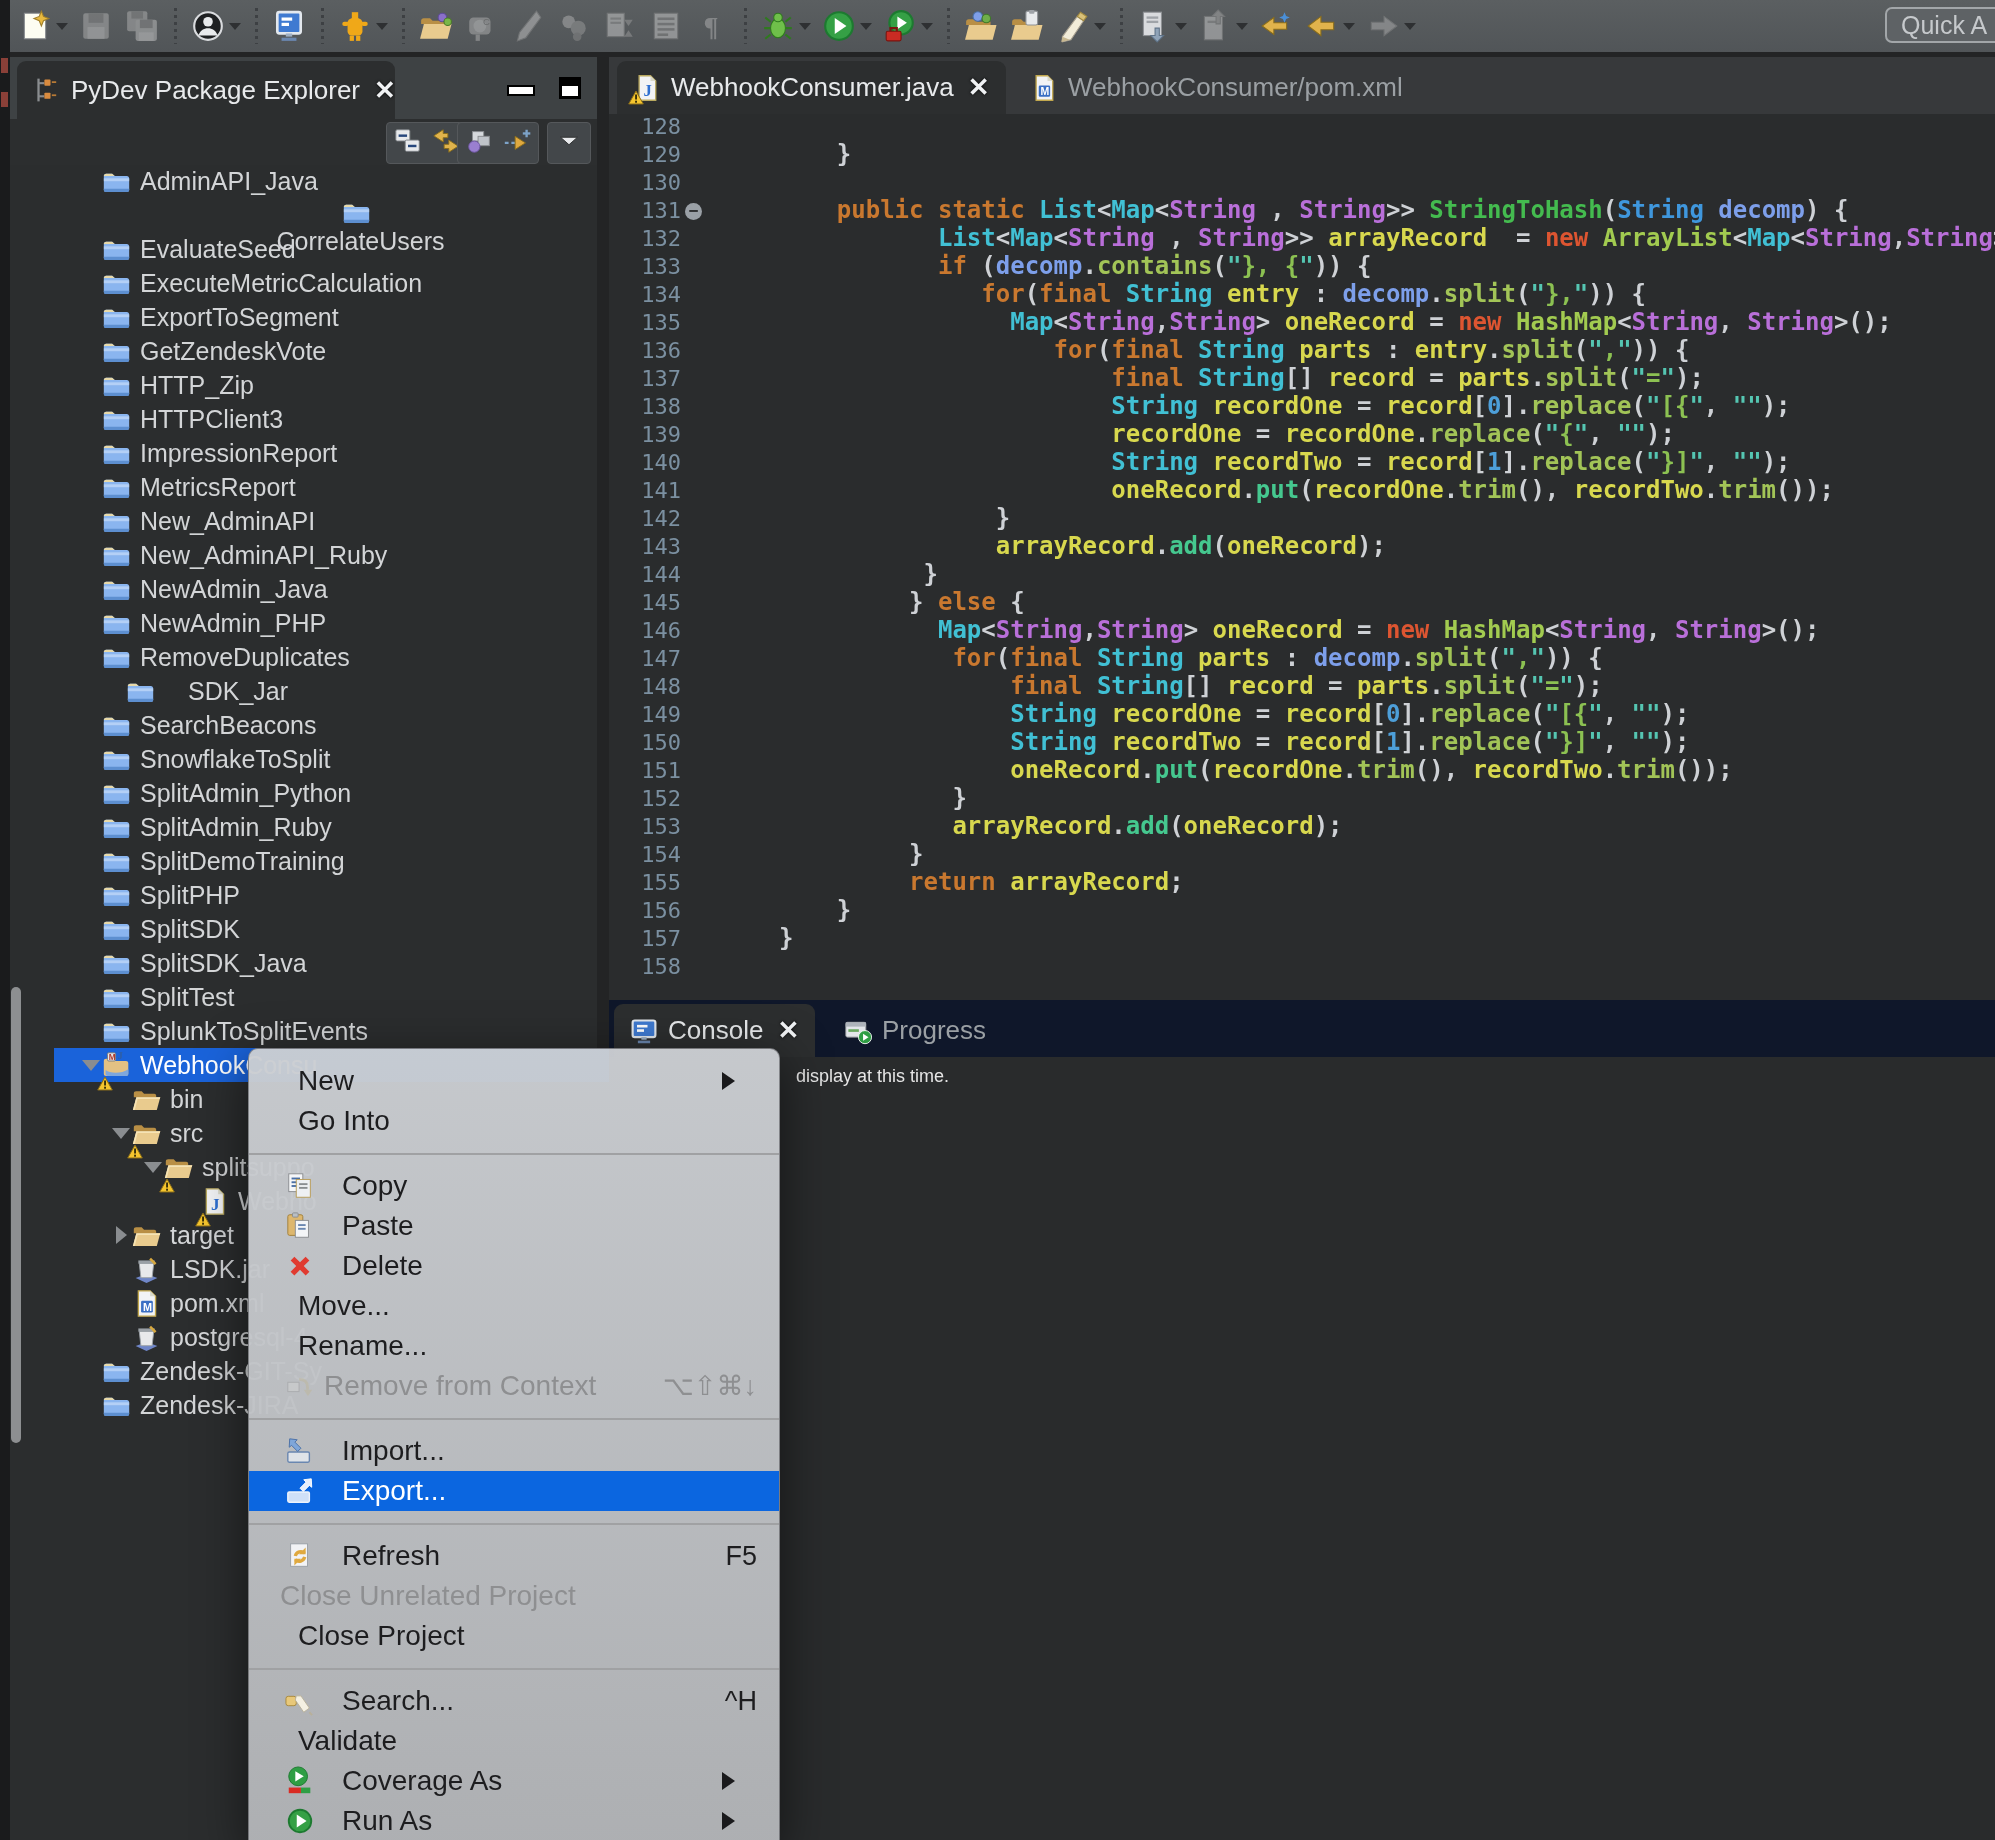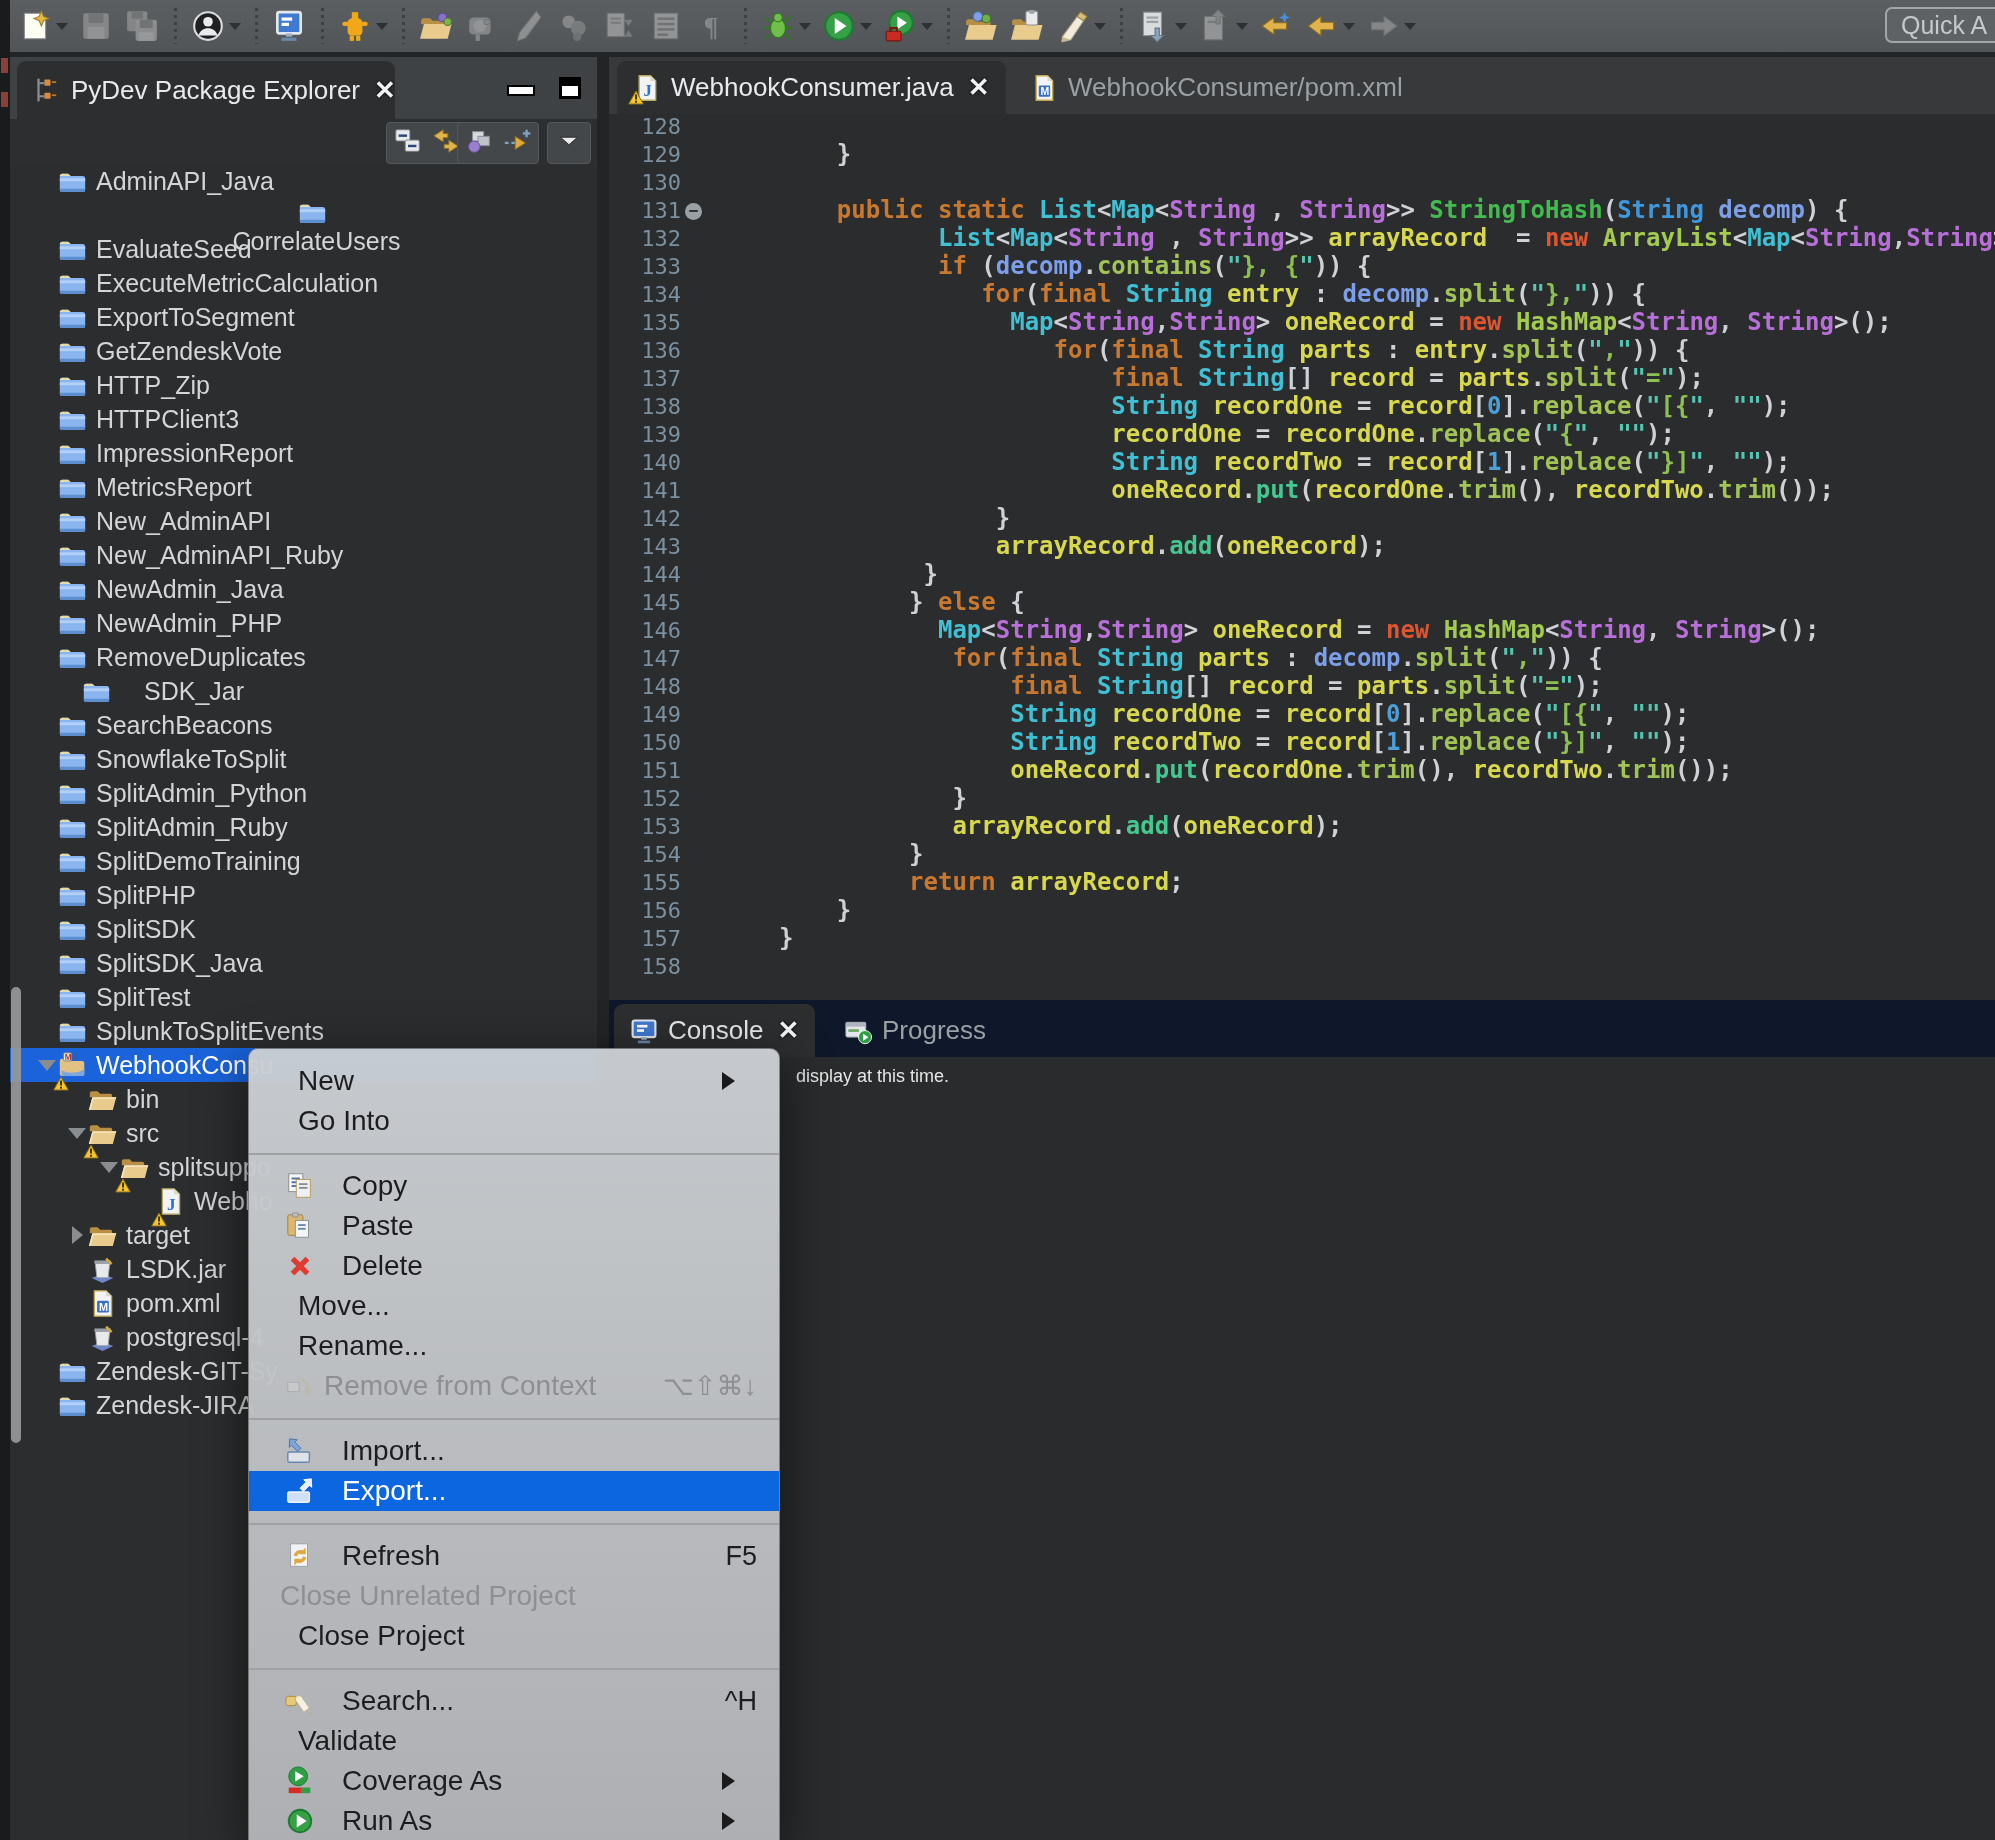--- a/index.html
+++ b/index.html
@@ -29,21 +29,21 @@
   .tab .ticon svg{width:100%;height:100%;}
   .tab-label{font-size:26px;color:#e8eaec;white-space:nowrap;}
   .tab-label.inactive{color:#9ba0a4;}
   .tab-close{margin-left:14px;color:#f0f2f4;font-size:26px;font-weight:bold;text-shadow:0 0 3px #000;}
   .win-btns{position:absolute;right:16px;top:20px;display:flex;gap:24px;}
   .minimize-glyph{width:24px;height:7px;background:#fff;border:2px solid #000;margin-top:8px;}
   .maximize-glyph{width:22px;height:22px;background:#fff;border:3px solid #000;box-sizing:border-box;border-top-width:9px;}
   #x-toolbar{position:absolute;left:0;top:62px;width:100%;height:46px;background:#2c2e2f;}
   .xg{position:absolute;top:3px;height:40px;background:#43474a;border:1px solid #55585b;border-radius:4px;display:flex;align-items:center;padding:0 6px;gap:8px;}
   .xg svg{width:30px;height:30px;}
-  #x-tree{position:absolute;left:0;top:107px;width:100%;bottom:0;overflow:hidden;font-size:25px;color:#d3d5d7;}
+  #x-tree{position:absolute;left:7px;top:107px;width:100%;bottom:0;overflow:hidden;font-size:25px;color:#d3d5d7;padding-left:37px;}
   .trow{position:relative;height:34px;display:flex;align-items:center;white-space:nowrap;}
   .trow.selected{background:#1a63da;color:#ffffff;}
   .tri{flex:none;width:22px;display:flex;justify-content:center;}
   .tri-open{width:0;height:0;border-left:9px solid transparent;border-right:9px solid transparent;border-top:11px solid #8a8d90;}
   .tri-closed{width:0;height:0;border-top:9px solid transparent;border-bottom:9px solid transparent;border-left:11px solid #8a8d90;}
   .ticn{flex:none;width:29px;height:29px;margin-right:9px;position:relative;}
   .ticn svg{width:100%;height:100%;}
   .badge{position:absolute;left:-5px;bottom:-3px;width:16px;height:15px;}
   .badge svg{width:16px;height:15px;}
   

